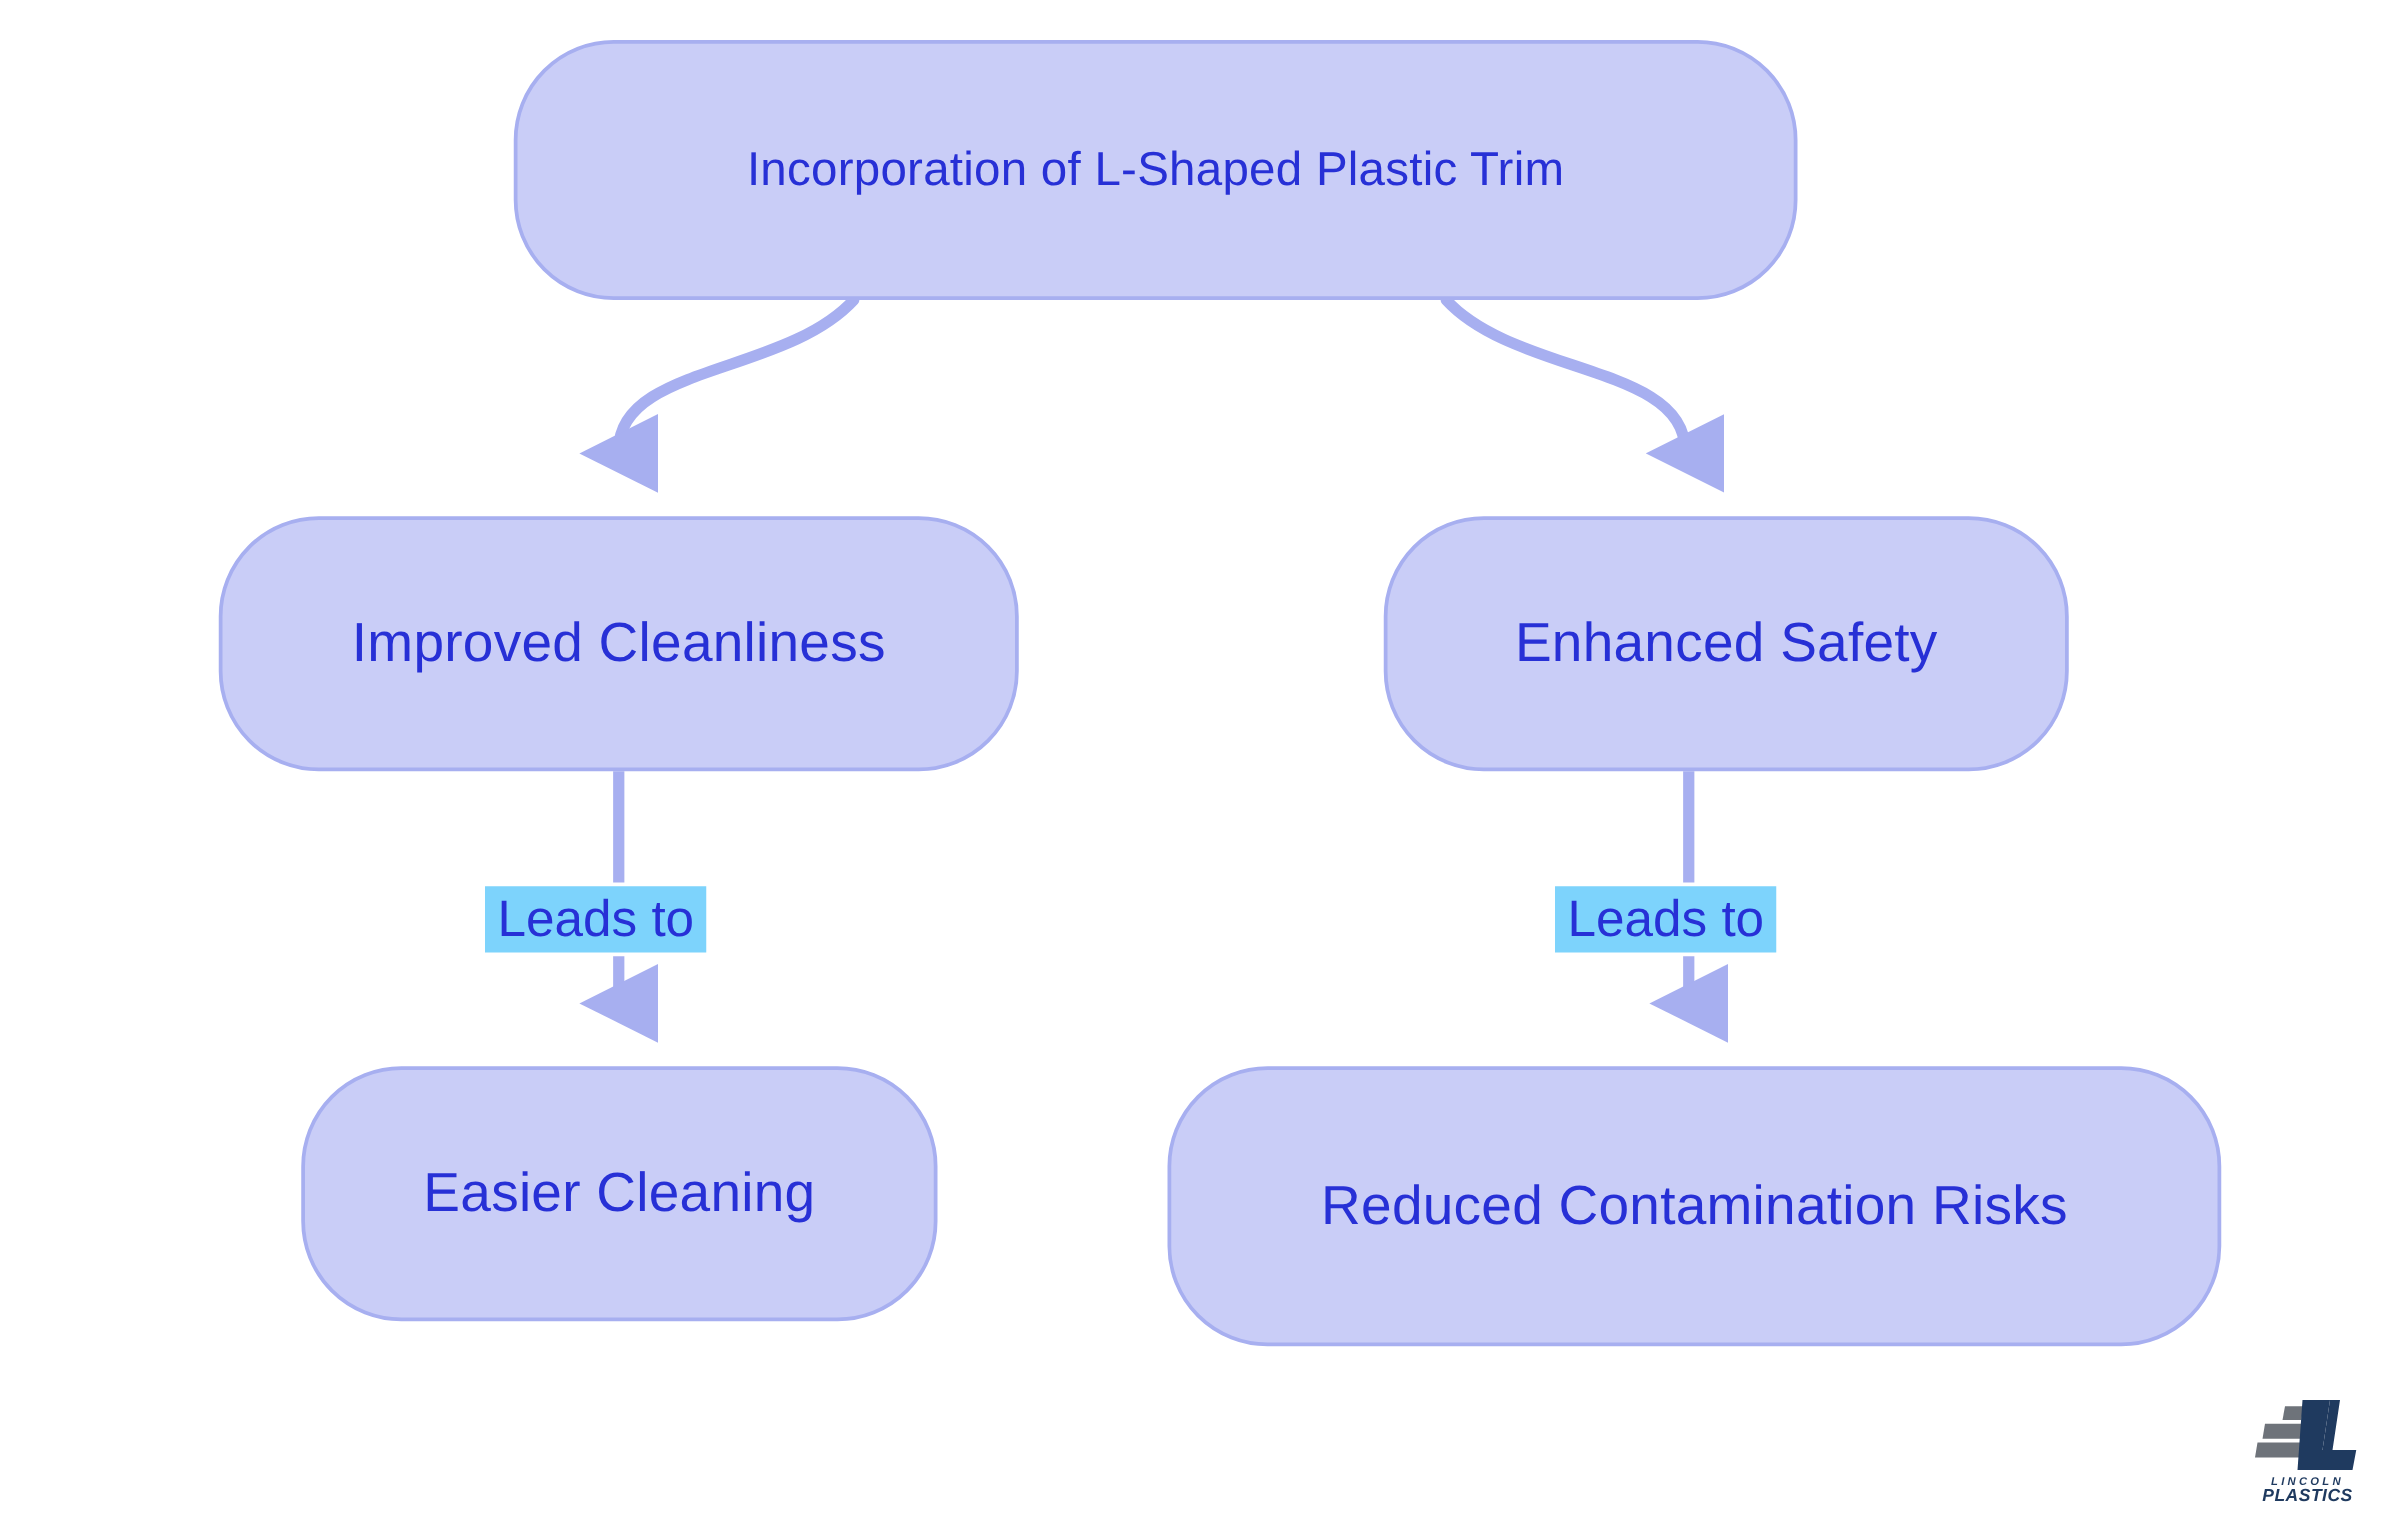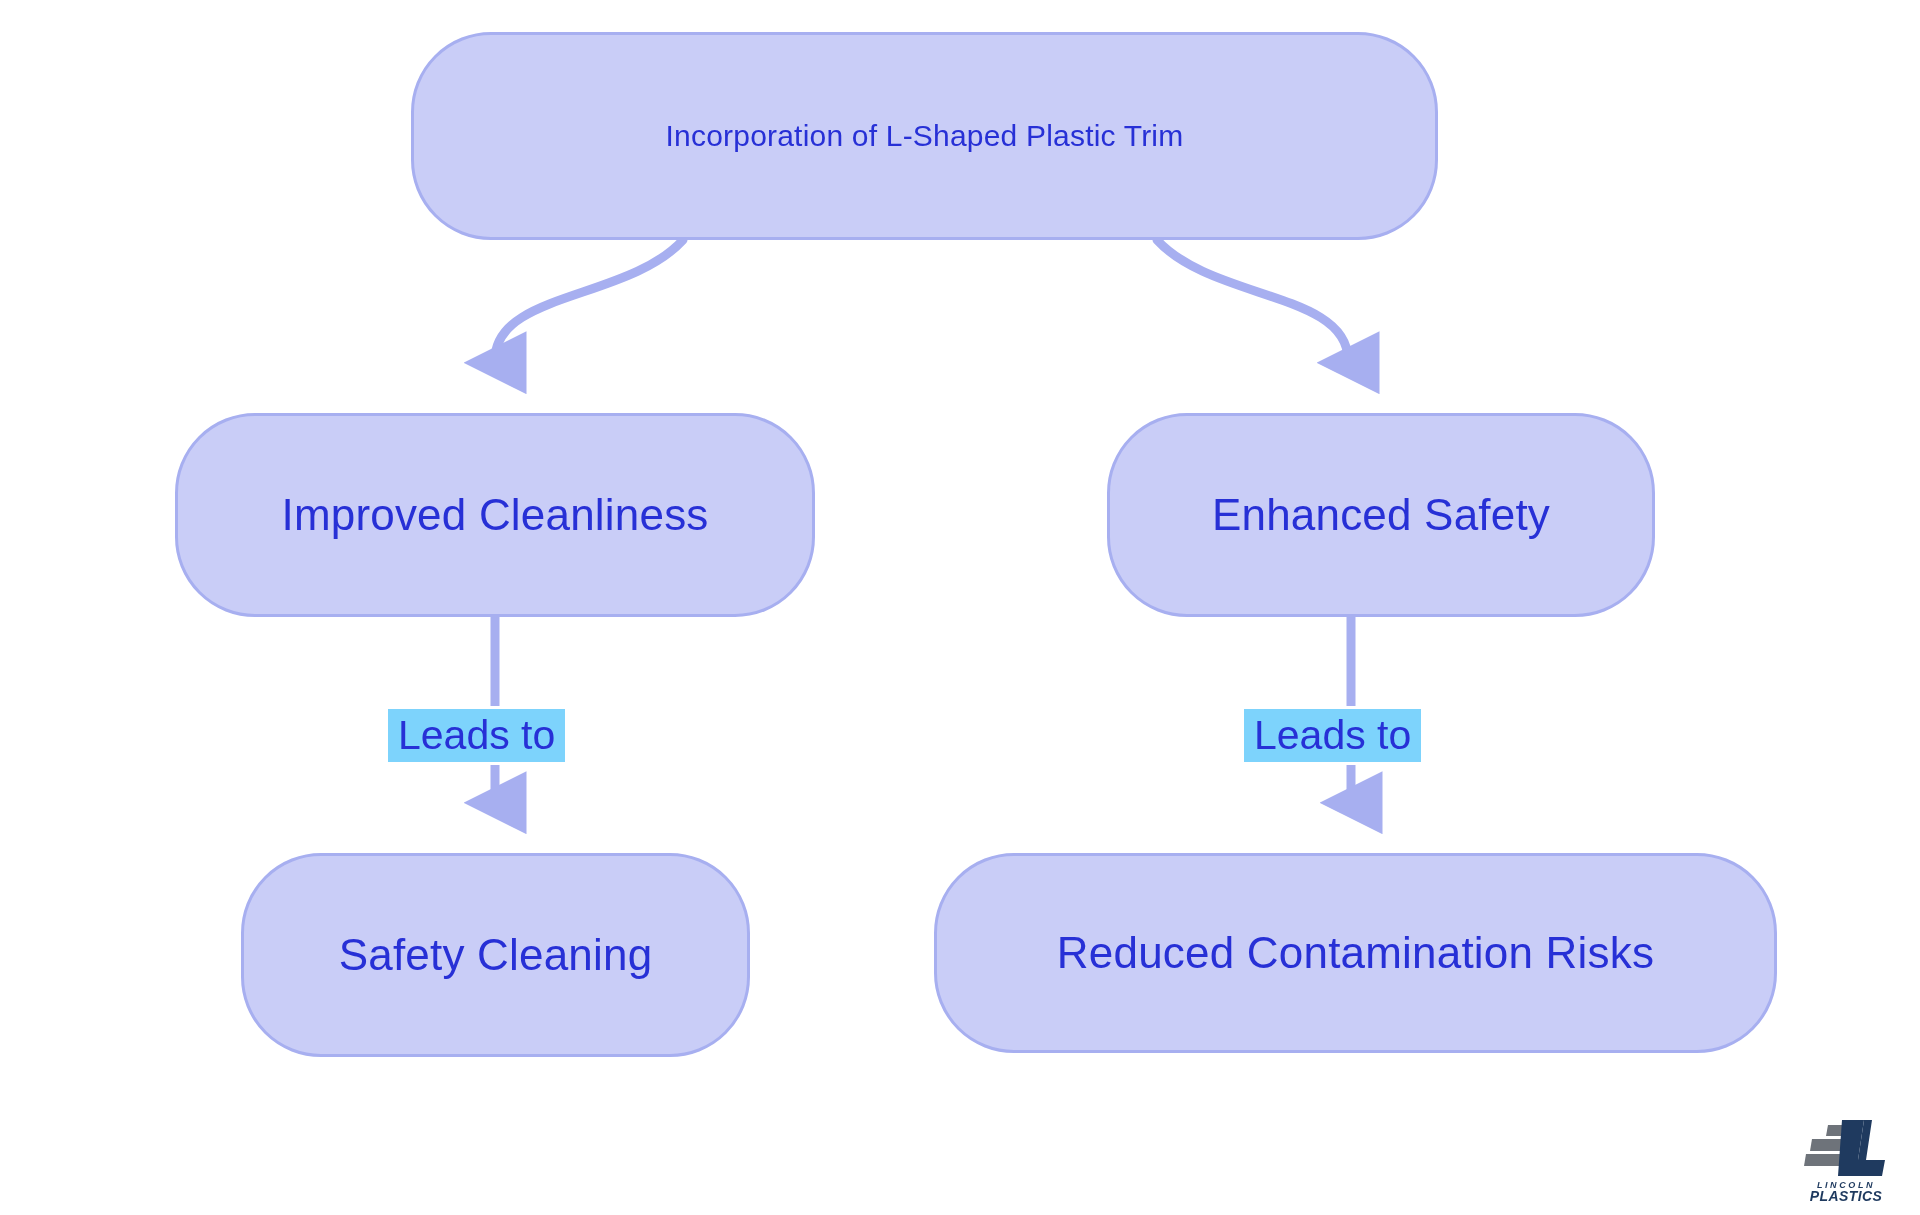--- a/index.html
+++ b/index.html
@@ -36,21 +36,21 @@
     letter-spacing: 0.2px;
     white-space: nowrap;
     z-index: 3;
   }
 
   #node-root {
     left: 411px;
     top: 32px;
     width: 1027px;
     height: 208px;
-    font-size: 30px;
+    font-size: 38px;
   }
   #node-cleanliness {
     left: 175px;
     top: 413px;
     width: 640px;
     height: 204px;
     font-size: 44px;
   }
   #node-safety {
     left: 1107px;
@@ -63,21 +63,21 @@
     left: 241px;
     top: 853px;
     width: 509px;
     height: 204px;
     font-size: 44px;
   }
   #node-reduced-risks {
     left: 934px;
     top: 853px;
     width: 843px;
-    height: 200px;
+    height: 224px;
     font-size: 44px;
   }
 
   
   .edge-label {
     position: absolute;
     background: #7dd3fc;
     color: #2730d6;
     font-size: 41px;
     line-height: 1;
@@ -126,21 +126,21 @@
 
   <path d="M 1351,765 L 1351,800" fill="none" stroke="#a7aff0" stroke-width="9" stroke-linecap="butt" marker-end="url(#arrowhead)"></path>
 </svg>
 
 <div class="node" id="node-root">Incorporation of L-Shaped Plastic Trim</div>
 
 <div class="node" id="node-cleanliness">Improved Cleanliness</div>
 
 <div class="node" id="node-safety">Enhanced Safety</div>
 
-<div class="node" id="node-easier-cleaning">Safety Cleaning</div>
+<div class="node" id="node-easier-cleaning">Easier Cleaning</div>
 
 <div class="node" id="node-reduced-risks">Reduced Contamination Risks</div>
 
 <div class="edge-label" id="label-leads-to-left">Leads to</div>
 
 <div class="edge-label" id="label-leads-to-right">Leads to</div>
 
 <svg id="brand-logo" viewBox="0 0 120 92" xmlns="http://www.w3.org/2000/svg">
 
   <g>

